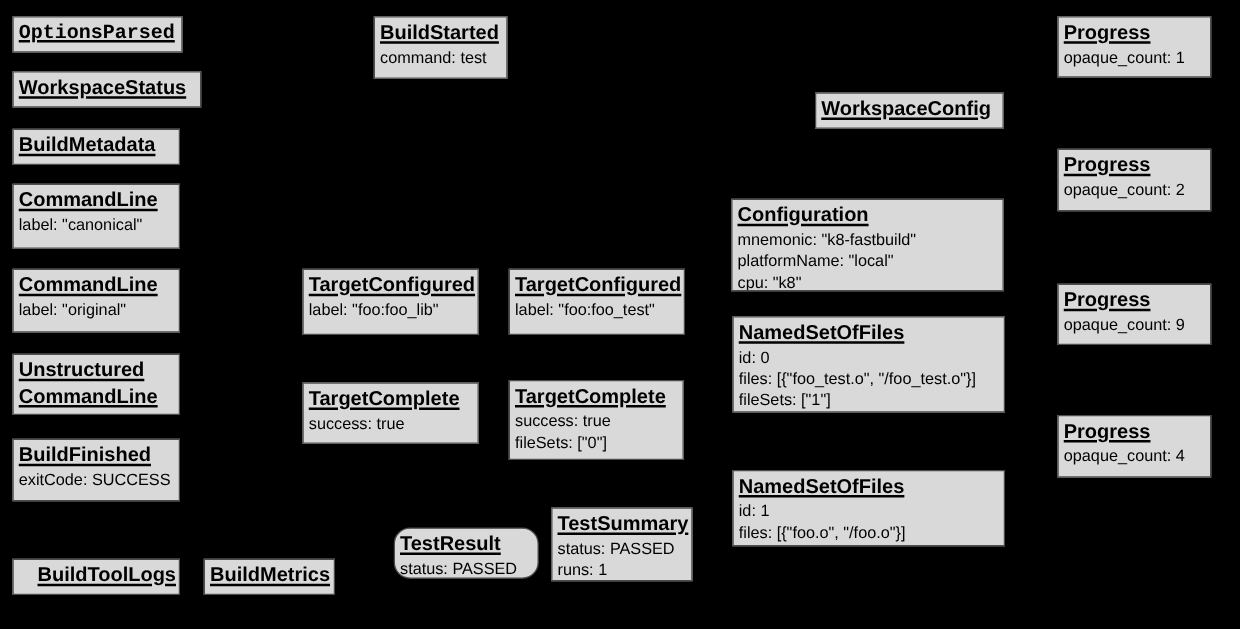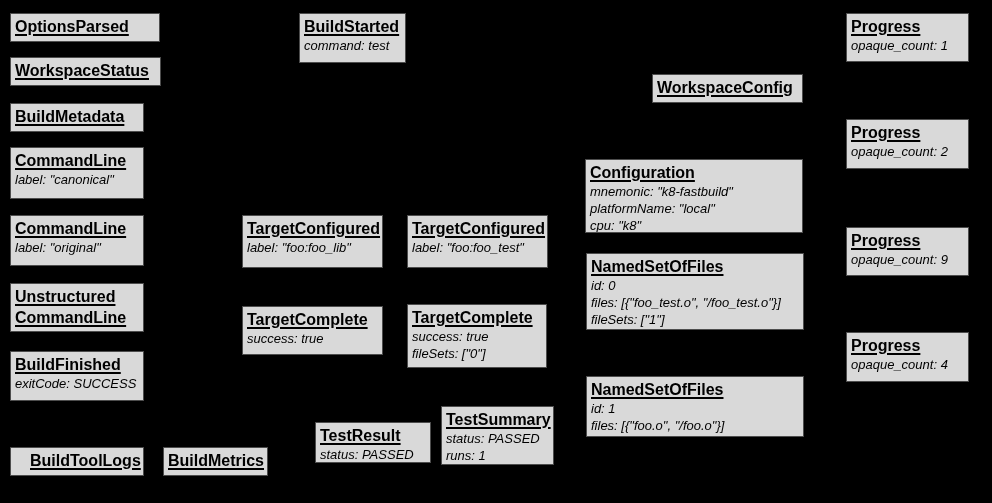--- a/index.html
+++ b/index.html
@@ -29,39 +29,38 @@
   .t {
     font-weight: bold;
     font-size: 16px;
     text-decoration: underline;
     text-decoration-thickness: 2px;
     text-underline-offset: 2px;
   }
   .l {
     font-size: 13px;
     line-height: 17px;
-    font-style: italic;
   }
 
-  #n-options-parsed            { left: 10px;  top: 13px;  width: 150px; height: 29px; }
+  #n-options-parsed            { left: 10px;  top: 13px;  width: 136px; height: 29px; font-family: Liberation Mono, monospace; }
   #n-workspace-status          { left: 10px;  top: 57px;  width: 151px; height: 29px; }
   #n-build-metadata            { left: 10px;  top: 103px; width: 134px; height: 29px; }
   #n-command-line-canonical    { left: 10px;  top: 147px; width: 134px; height: 52px; }
   #n-command-line-original     { left: 10px;  top: 215px; width: 134px; height: 51px; }
   #n-unstructured-command-line { left: 10px;  top: 283px; width: 134px; height: 49px; }
   #n-build-finished            { left: 10px;  top: 351px; width: 134px; height: 50px; }
   #n-build-tool-logs           { left: 10px;  top: 447px; width: 134px; height: 29px; padding-left: 19px; }
   #n-build-metrics             { left: 163px; top: 447px; width: 105px; height: 29px; }
   #n-build-started             { left: 299px; top: 13px;  width: 107px; height: 50px; }
   #n-pattern-expanded          { left: 299px; top: 115px; width: 159px; height: 49px; }
   #n-target-configured-lib     { left: 242px; top: 215px; width: 141px; height: 53px; }
   #n-target-configured-test    { left: 407px; top: 215px; width: 141px; height: 53px; }
   #n-target-complete-lib       { left: 242px; top: 306px; width: 141px; height: 49px; }
   #n-target-complete-test      { left: 407px; top: 304px; width: 140px; height: 64px; }
-  #n-test-result               { left: 315px; top: 422px; width: 116px; height: 41px; }
+  #n-test-result               { left: 315px; top: 422px; width: 116px; height: 41px; border-radius: 13px; }
   #n-test-summary              { left: 441px; top: 406px; width: 113px; height: 59px; }
   #n-workspace-config          { left: 652px; top: 74px;  width: 151px; height: 29px; }
   #n-configuration             { left: 585px; top: 159px; width: 218px; height: 74px; }
   #n-named-set-0               { left: 586px; top: 253px; width: 218px; height: 77px; }
   #n-named-set-1               { left: 586px; top: 376px; width: 218px; height: 61px; }
   #n-progress-1                { left: 846px; top: 13px;  width: 123px; height: 49px; }
   #n-progress-2                { left: 846px; top: 119px; width: 123px; height: 50px; }
   #n-progress-3                { left: 846px; top: 227px; width: 123px; height: 49px; }
   #n-progress-4                { left: 846px; top: 332px; width: 123px; height: 50px; }
 </style>

